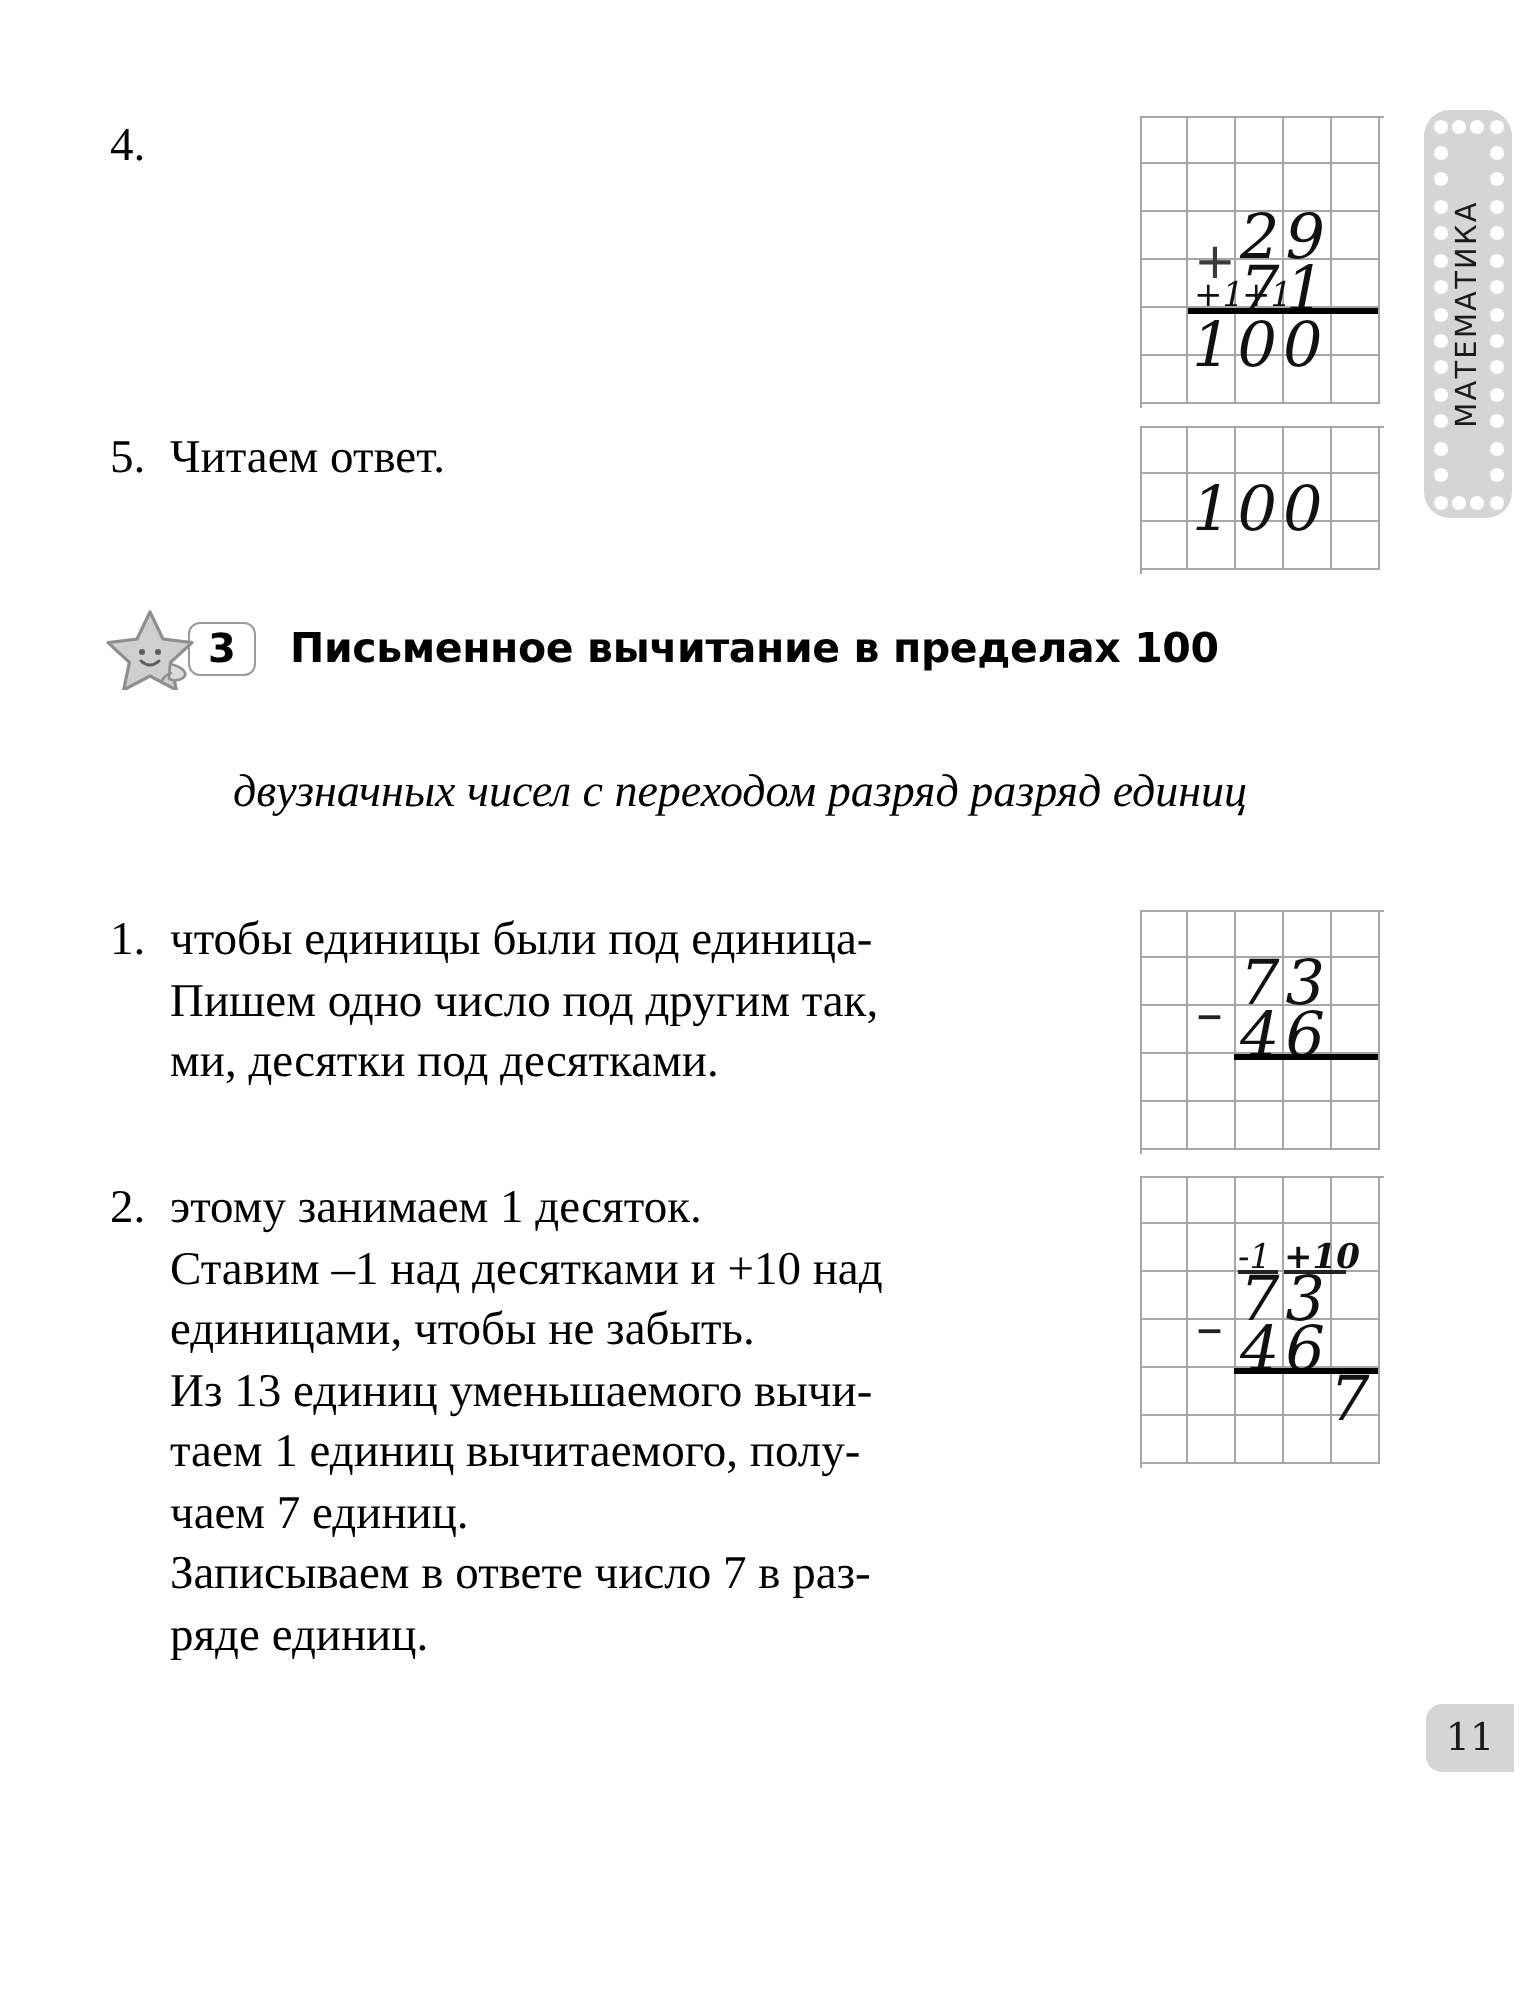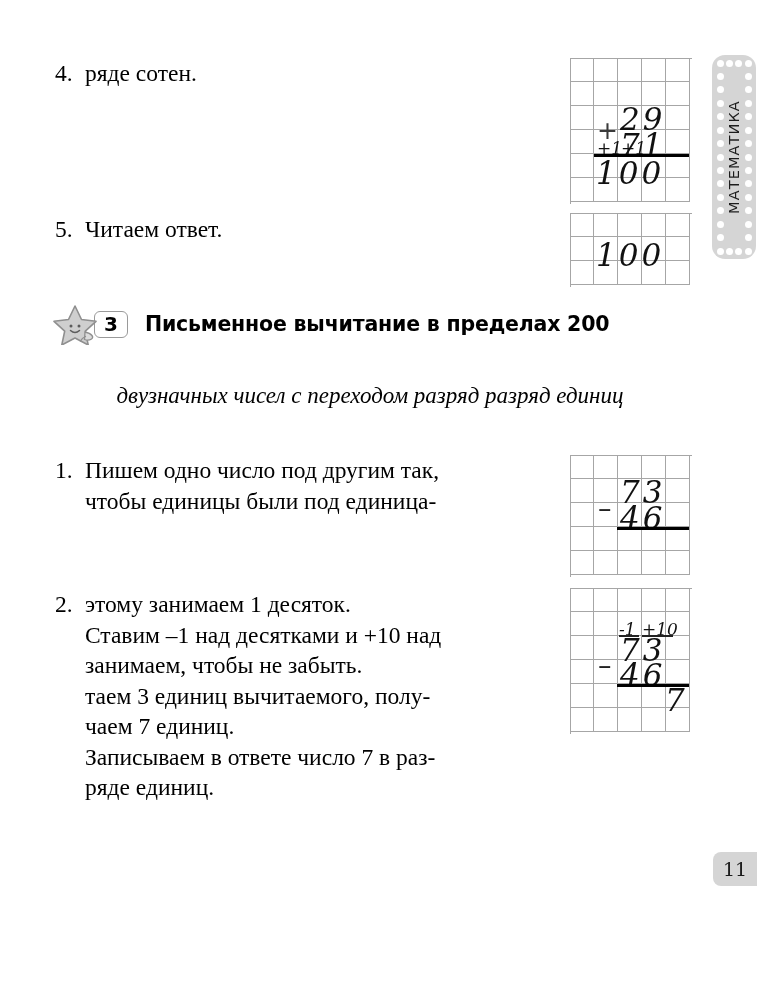--- a/index.html
+++ b/index.html
@@ -229,21 +229,20 @@
   }
 </style>
 </head>
 <body>
 
 <div class="page">
 
   <div class="text-col step" style="top:58px;">
     <div class="step-num">4.</div>
     <div class="step-body">
-      <p class="last-line">ряде сотен.</p>
     </div>
   </div>
 
   <div class="text-col step" style="top:214px;">
     <div class="step-num">5.</div>
     <div class="step-body">
       <p class="last-line">Читаем ответ.</p>
     </div>
   </div>
 
@@ -252,43 +251,45 @@
       <svg width="46" height="42" viewBox="0 0 46 42">
         <polygon points="23,3 29.5,16.5 44,18.3 33.3,28.2 36.2,42 23,35 9.8,42 12.7,28.2 2,18.3 16.5,16.5" fill="#cfcfcf" stroke="#8f8f8f" stroke-width="1.6" stroke-linejoin="round"></polygon>
         <circle cx="19" cy="23" r="1.5" fill="#5c5c5c"></circle>
         <circle cx="27" cy="23" r="1.5" fill="#5c5c5c"></circle>
         <path d="M18.5 27.5 Q23 31.5 27.5 27.5" stroke="#5c5c5c" stroke-width="1.5" fill="none" stroke-linecap="round"></path>
         <path d="M33 29 q5 1 7 3.5 q1.5 2 -0.5 3.5 q-3 2 -7 0.5 z" fill="#dcdcdc" stroke="#8f8f8f" stroke-width="1.3" stroke-linejoin="round"></path>
         <path d="M33.5 33.5 q-3.5 1.5 -5 4.5" stroke="#8f8f8f" stroke-width="1.3" fill="none" stroke-linecap="round"></path>
       </svg>
     </div>
     <div class="num-box">3</div>
-    <div class="section-title">Письменное вычитание в пределах 200</div>
+    <div class="section-title">Письменное вычитание в пределах 100</div>
   </div>
 
   <div class="algo" style="top:352px;">
     <br>
     <span>двузначных чисел с переходом разряд разряд единиц</span>
   </div>
 
   <div class="text-col step" style="top:455px;">
     <div class="step-num">1.</div>
     <div class="step-body">
+      <p>чтобы единицы были под единица-</p>
       <p>Пишем одно число под другим так,</p>
-      <p>чтобы единицы были под единица-</p>
+      <p class="last-line">ми, десятки под десятками.</p>
     </div>
   </div>
 
   <div class="text-col step" style="top:589px;">
     <div class="step-num">2.</div>
     <div class="step-body">
       <p class="last-line">этому занимаем 1 десяток.</p>
       <p>Ставим –1 над десятками и +10 над</p>
-      <p class="last-line">занимаем, чтобы не забыть.</p>
-      <p>таем 3 единиц вычитаемого, полу-</p>
+      <p class="last-line">единицами, чтобы не забыть.</p>
+      <p>Из 13 единиц уменьшаемого вычи-</p>
+      <p>таем 1 единиц вычитаемого, полу-</p>
       <p class="last-line">чаем 7 единиц.</p>
       <p>Записываем в ответе число 7 в раз-</p>
       <p class="last-line">ряде единиц.</p>
     </div>
   </div>
 
   <div class="grid" id="grid1" style="left:570px; top:58px; width:120px; height:144px;">
       <div class="cell" style="left: 0px; top: 0px; width: 24px; height: 24px;"></div>
       <div class="cell" style="left: 24px; top: 0px; width: 24px; height: 24px;"></div>
       <div class="cell" style="left: 48px; top: 0px; width: 24px; height: 24px;"></div>
@@ -419,21 +420,21 @@
       <div class="cell" style="left: 48px; top: 96px; width: 24px; height: 24px;"></div>
       <div class="cell" style="left: 72px; top: 96px; width: 24px; height: 24px;"></div>
       <div class="cell" style="left: 96px; top: 96px; width: 24px; height: 24px;"></div>
       <div class="cell" style="left: 0px; top: 120px; width: 24px; height: 24px;"></div>
       <div class="cell" style="left: 24px; top: 120px; width: 24px; height: 24px;"></div>
       <div class="cell" style="left: 48px; top: 120px; width: 24px; height: 24px;"></div>
       <div class="cell" style="left: 72px; top: 120px; width: 24px; height: 24px;"></div>
       <div class="cell" style="left: 96px; top: 120px; width: 24px; height: 24px;"></div>
     <div class="frame" style="width:121.5px; height:145.5px;"></div>
     <span class="hand hand-carry" style="left:49px; top:33px;">-1</span>
-    <span class="hand hand-carry" style="left:72px; top:33px;">+10</span>
+    <span class="hand hand-carry" style="left:72px; top:33px;font-weight:bold;">+10</span>
     <div class="carry-underline" style="left:49px; top:47px; width:20px;"></div>
     <div class="carry-underline" style="left:72px; top:47px; width:31px;"></div>
     <span class="op-sign minus" style="left:28px; top:63px;">–</span>
     <span class="hand hand-digits" style="left:50px; top:47px;">73</span>
     <span class="hand hand-digits" style="left:50px; top:72px;">46</span>
     <div class="rule" style="left:47px; top:96px; width:72px;"></div>
     <span class="hand hand-digits" style="left:95px; top:97px;">7</span>
   </div>
 
   <div class="side-tab">

